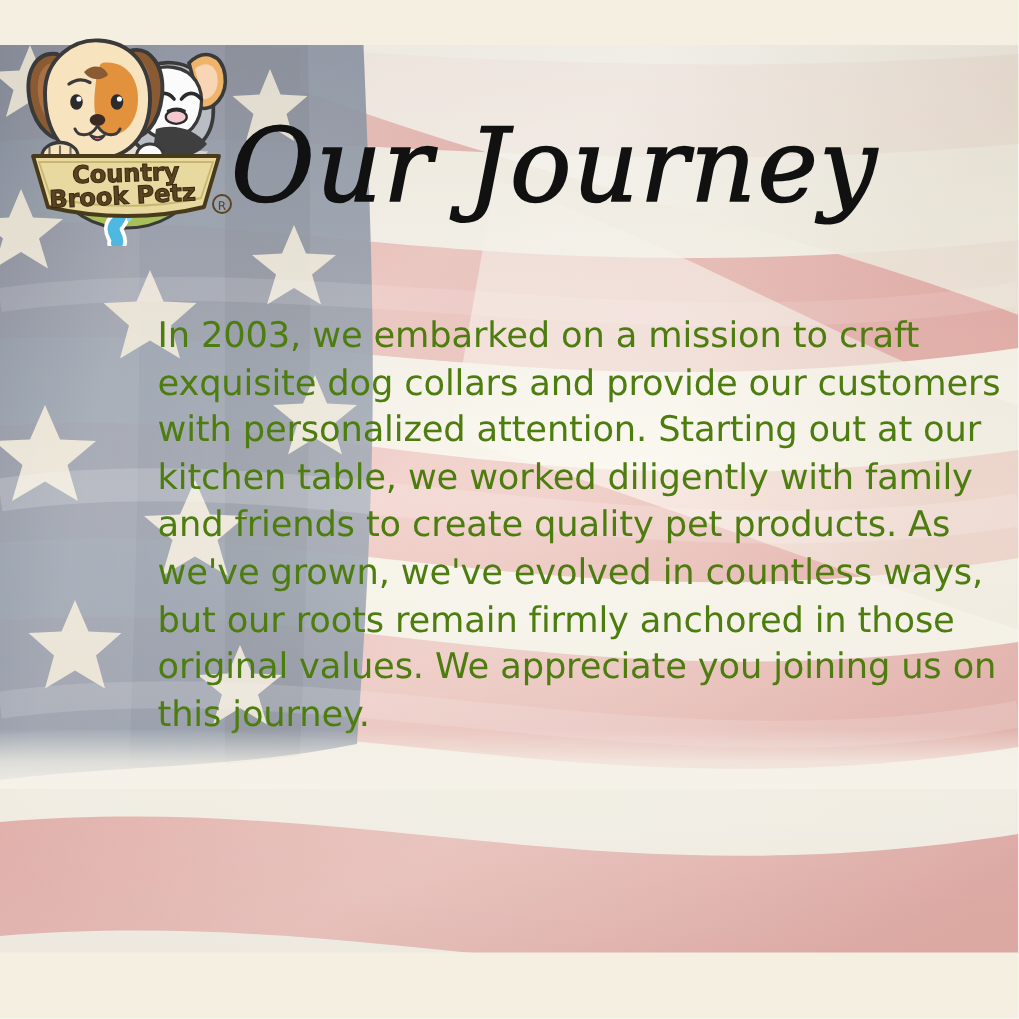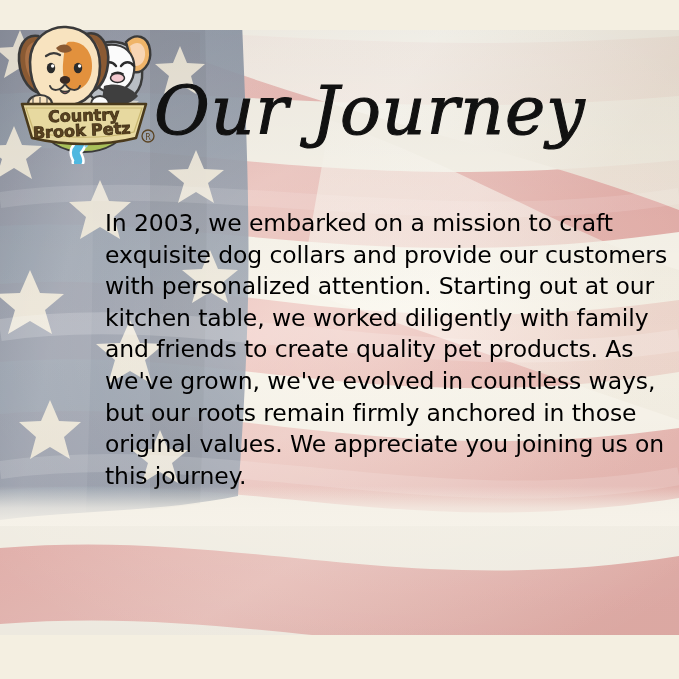--- a/index.html
+++ b/index.html
@@ -84,21 +84,21 @@
   
   .body-copy {
     position: absolute;
     left: 105px;
     top: 208px;
     width: 565px;
     z-index: 10;
     font-family: "DejaVu Sans", sans-serif;
     font-size: 23.5px;
     line-height: 31.6px;
-    color: #000000;
+    color: #4d7c0f;
     letter-spacing: -0.1px;
     white-space: pre-wrap;
   }
   .fade-overlay {
     position: absolute;
     left: 0;
     top: 486px;
     width: 679px;
     height: 40px;
     z-index: 11;

